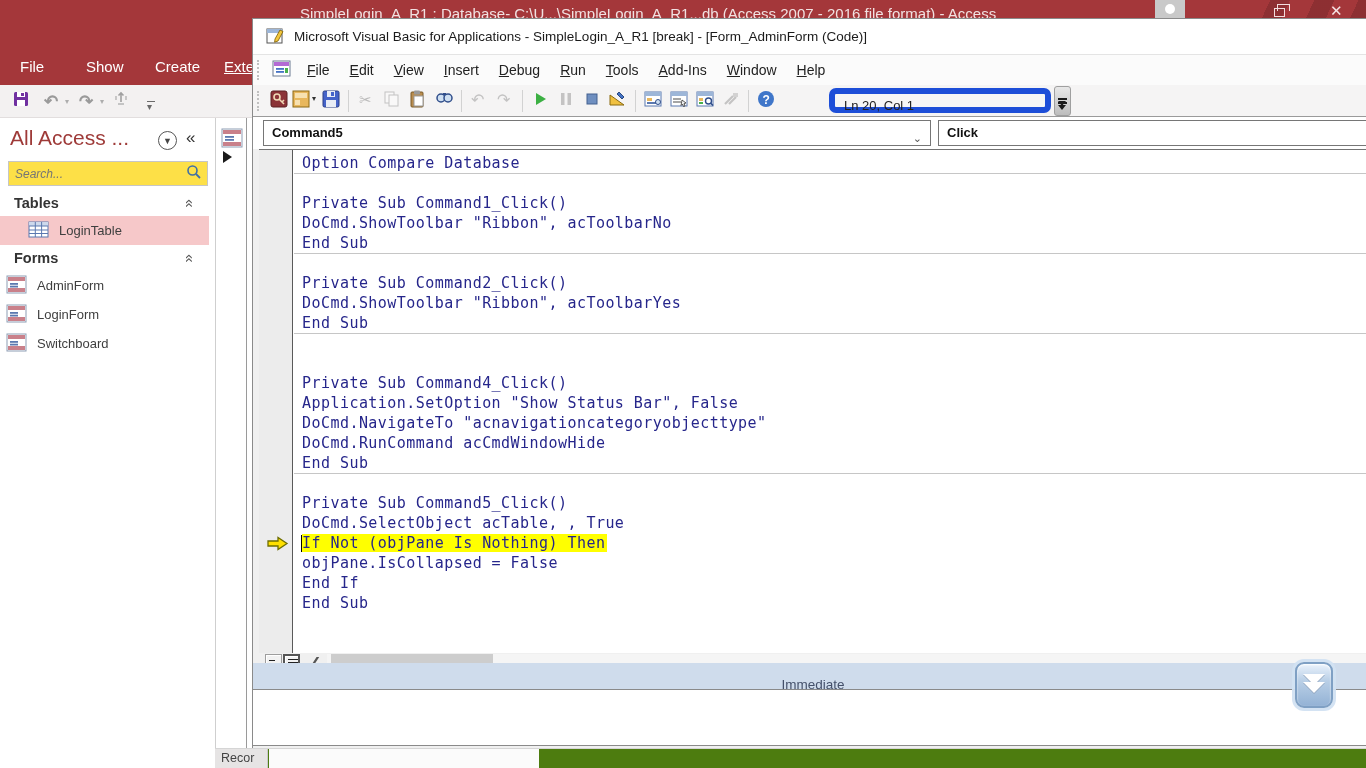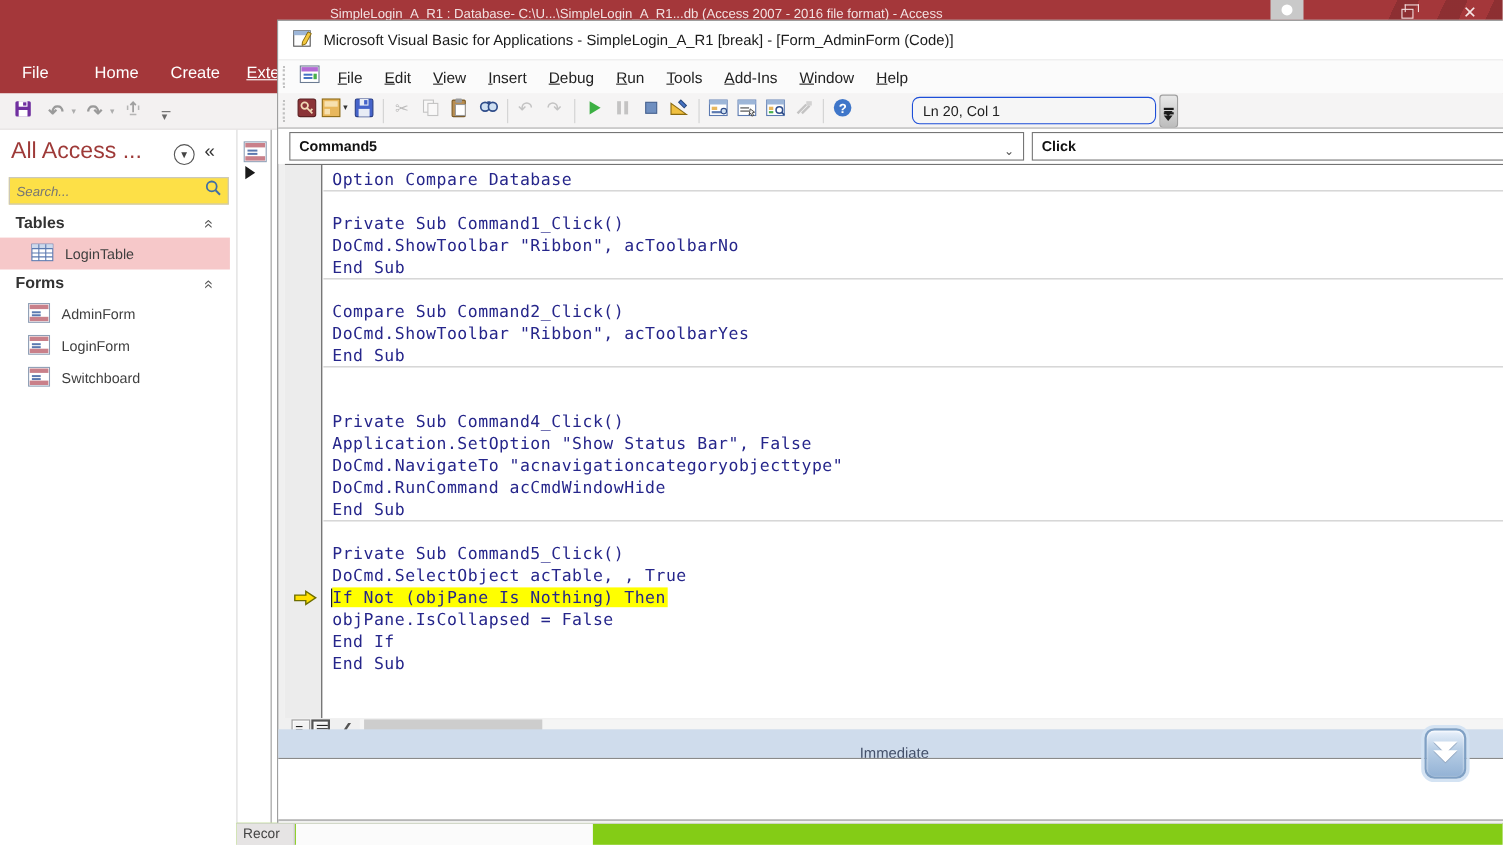--- a/index.html
+++ b/index.html
@@ -2,21 +2,21 @@
 <html style="--ribbon-red: #A4373A; --sel-pink: #F6C8C9; --code-blue: #26268B; --hl-yellow: #FFFF00; --imm-blue: #CFDCEC;"><head>
 <meta charset="utf-8">
 <style>
   * { margin:0; padding:0; box-sizing:border-box; }
   html,body { width:1366px; height:768px; overflow:hidden;
     font-family:"Liberation Sans", sans-serif; background:#fff; }
   .abs { position:absolute; }
 
   
   #access-ribbon { left:0; top:0; width:1366px; height:85px; background:var(--ribbon-red); }
-  #access-title-sliver { left:300px; top:5px; color:rgba(255,255,255,.85); font-size:12px; white-space:nowrap; }
+  #access-title-sliver { left:300px; top:5px; color:rgba(255,255,255,.85); font-size:15px; white-space:nowrap; }
   #corner-stripes { right:0; top:0; width:120px; height:18px;
     background:repeating-linear-gradient(115deg, rgba(0,0,0,0) 0 22px, rgba(0,0,0,.14) 22px 40px); }
   #avatar { left:1155px; top:0; width:30px; height:18px; background:#c9c9c9; overflow:hidden; }
   #avatar .head { position:absolute; left:10px; top:4px; width:10px; height:10px; border-radius:50%; background:#fff; }
   #restore-glyph { left:1274px; top:8px; width:11px; height:9px; border:1.5px solid #f2dddd; background:transparent; }
   #restore-glyph:before { content:""; position:absolute; left:2px; top:-5px; width:11px; height:6px; border:1.5px solid #f2dddd; border-bottom:none; }
   #close-glyph { left:1330px; top:2px; color:#f5e4e4; font-size:15px; }
   .ribbon-tab { top:50px; height:32px; color:#fff; font-size:15px; display:flex; align-items:center; }
 
   #qat { left:0; top:85px; width:252px; height:33px; background:#f3f1f1; display:flex; align-items:center; gap:4px; padding-left:8px; border-bottom:1px solid #e2dede; }
@@ -27,48 +27,48 @@
   
   #nav-pane { left:0; top:118px; width:216px; height:630px; background:#fff; border-right:1px solid #cfcfcf; }
   #nav-title { left:10px; top:8px; font-size:21px; color:#9e3a38; white-space:nowrap; }
   #nav-title-menu { left:158px; top:13px; width:19px; height:19px; border:1px solid #555; border-radius:50%; text-align:center; font-size:9px; color:#444; line-height:18px; }
   #nav-collapse { left:186px; top:10px; font-size:17px; color:#333; }
   #nav-search { left:8px; top:43px; width:200px; height:25px; border:1px solid #c6c6c6; background:#fde047; display:flex; align-items:center; }
   #nav-search input { border:none; outline:none; flex:1; font-style:italic; font-size:12px; color:#777; padding-left:6px; font-family:"Liberation Sans",sans-serif; background:transparent; }
   .nav-section-header { position:relative; height:26px; display:flex; align-items:center; justify-content:space-between; padding:0 22px 0 14px; }
   .nav-section-header .lbl { font-size:14.5px; font-weight:bold; color:#333; }
   .chevron-up { display:inline-block; transform:rotate(90deg); font-size:15px; color:#555; }
-  .nav-item { position:relative; height:29px; display:flex; align-items:center; gap:10px; padding-left:25px; font-size:13px; color:#3f3f3f; width:209px; }
+  .nav-item { position:relative; height:29px; display:flex; align-items:center; gap:10px; padding-left:6px; font-size:13px; color:#3f3f3f; width:209px; }
   .nav-item.selected { background:var(--sel-pink); padding-left:28px; }
   #nav-list { position:absolute; left:0; top:72px; width:216px; }
 
   
   #mid-strip { left:216px; top:118px; width:36px; height:630px; background:#fff; }
   #mid-tab-icon { left:5px; top:10px; }
   #mid-play { left:7px; top:33px; width:0; height:0; border-left:9px solid #1a1a1a; border-top:6px solid transparent; border-bottom:6px solid transparent; }
   #mid-vline { left:30px; top:0px; width:1px; height:630px; background:#9a9a9a; }
 
   
-  #status-bar { left:215px; top:748px; width:1151px; height:20px; background:#84cc16; border-top:1px solid #d5d5d5; }
+  #status-bar { left:215px; top:748px; width:1151px; height:20px; background:#4d7c0f; border-top:1px solid #d5d5d5; }
   #status-record { left:0; top:0; width:53px; height:20px; background:#e6e4e4; border-right:1px solid #c9c9c9; overflow:hidden; font-size:12.5px; color:#444; line-height:19px; padding-left:6px; white-space:nowrap; }
   #status-white { left:54px; top:0; width:270px; height:20px; background:#fbfbfb; }
 
   
   #vba { left:252px; top:18px; width:1114px; height:730px; background:#f0f0f0; border-left:1px solid #8a8a8a; border-top:1px solid #8a8a8a; }
   #vba-titlebar { left:0; top:0; width:1114px; height:36px; background:#fff; border-bottom:1px solid #e4e4e4; display:flex; align-items:center; gap:9px; padding-left:12px; }
   #vba-title { font-size:13.5px; color:#1b1b1b; white-space:nowrap; }
   #vba-menubar { left:0; top:36px; width:1114px; height:30px; background:#fbfbfb; display:flex; align-items:center; }
   .grip { width:4px; height:20px; margin:0 5px 0 4px; border-left:2px dotted #c0c0c0; }
   .menu-item { padding:5px 10px; font-size:14px; color:#222; }
   .menu-item u { text-decoration:underline; }
   #vba-toolbar { left:0; top:66px; width:1114px; height:32px; background:#f5f4f4; border-bottom:1px solid #9a9a9a; display:flex; align-items:center; }
   .tb-btn { width:26px; height:26px; display:flex; align-items:center; justify-content:center; }
   .tb-btn.disabled { opacity:.45; filter:grayscale(1); }
   .tb-sep { width:1px; height:22px; background:#d2d2d2; margin:0 4px; }
-  #ln-box { left:576px; top:3px; width:222px; height:25px; border:1px solid #1d4ed8; border-radius:7px; background:#f6f6f6; font-size:13px; color:#222; line-height:23px; padding-left:9px; }
+  #ln-box { left:576px; top:3px; width:222px; height:25px; border:6px solid #1d4ed8; border-radius:7px; background:#f6f6f6; font-size:13px; color:#222; line-height:23px; padding-left:9px; }
   #tb-overflow { left:801px; top:1px; width:17px; height:30px; background:linear-gradient(180deg,#e8e8e8,#bdbdbd); border:1px solid #9f9f9f; border-radius:3px; display:flex; flex-direction:column; align-items:center; justify-content:center; gap:2px; }
   .ovf-glyph { width:9px; height:0; border-top:2px solid #1a1a1a; position:relative; }
   .ovf-glyph:after { content:""; position:absolute; left:0px; top:1px; border-left:4.5px solid transparent; border-right:4.5px solid transparent; border-top:5px solid #1a1a1a; }
 
   #combo-row { left:0; top:98px; width:1114px; height:32px; background:#fff; }
   .combo { position:absolute; top:3px; height:26px; border:1px solid #767676; background:#fff; font-weight:bold; font-size:13px; color:#111; line-height:24px; padding-left:8px; }
   #combo-object { left:10px; width:668px; }
   #combo-proc { left:685px; width:440px; }
   .combo-chevron { position:absolute; right:8px; top:5px; color:#555; font-size:11px; font-weight:normal; }
 
@@ -106,21 +106,21 @@
 <div class="abs" id="access-ribbon">
   <div class="abs" id="corner-stripes"></div>
   <div class="abs" id="access-title-sliver">SimpleLogin_A_R1 : Database- C:\U...\SimpleLogin_A_R1...db (Access 2007 - 2016 file format) - Access</div>
   <div class="abs" id="avatar">
       <div class="head"></div>
     </div>
   <div class="abs" id="restore-glyph"></div>
   <div class="abs" id="close-glyph">✕</div>
   <div id="ribbon-tabs">
       <div class="abs ribbon-tab" style="left: 20px;">File</div>
-      <div class="abs ribbon-tab" style="left: 86px;">Home</div>
+      <div class="abs ribbon-tab" style="left: 86px;">Show</div>
       <div class="abs ribbon-tab" style="left: 155px;">Create</div>
       <div class="abs ribbon-tab" style="left: 224px; text-decoration: underline;">Exte</div>
     </div>
 </div>
 
 <div class="abs" id="qat">
   <span class="qat-btn">
       <span><svg width="18" height="18">
           <rect x="2" y="2" width="14" height="14" rx="1.5" fill="#7030A0"></rect>
           <rect x="5" y="2" width="8" height="5" fill="#fff"></rect>
@@ -400,21 +400,21 @@
 
   <div class="abs" id="code-panel">
     <div id="code-margin"></div>
     <div id="code-lines-holder">
         <div class="code-line" style="top: 4px;">Option Compare Database</div>
         <div class="code-line" style="top: 24px;"></div>
         <div class="code-line" style="top: 44px;">Private Sub Command1_Click()</div>
         <div class="code-line" style="top: 64px;">DoCmd.ShowToolbar "Ribbon", acToolbarNo</div>
         <div class="code-line" style="top: 84px;">End Sub</div>
         <div class="code-line" style="top: 104px;"></div>
-        <div class="code-line" style="top: 124px;">Compare Sub Command2_Click()</div>
+        <div class="code-line" style="top: 124px;">Private Sub Command2_Click()</div>
         <div class="code-line" style="top: 144px;">DoCmd.ShowToolbar "Ribbon", acToolbarYes</div>
         <div class="code-line" style="top: 164px;">End Sub</div>
         <div class="code-line" style="top: 184px;"></div>
         <div class="code-line" style="top: 204px;"></div>
         <div class="code-line" style="top: 224px;">Private Sub Command4_Click()</div>
         <div class="code-line" style="top: 244px;">Application.SetOption "Show Status Bar", False</div>
         <div class="code-line" style="top: 264px;">DoCmd.NavigateTo "acnavigationcategoryobjecttype"</div>
         <div class="code-line" style="top: 284px;">DoCmd.RunCommand acCmdWindowHide</div>
         <div class="code-line" style="top: 304px;">End Sub</div>
         <div class="code-line" style="top: 324px;"></div>

